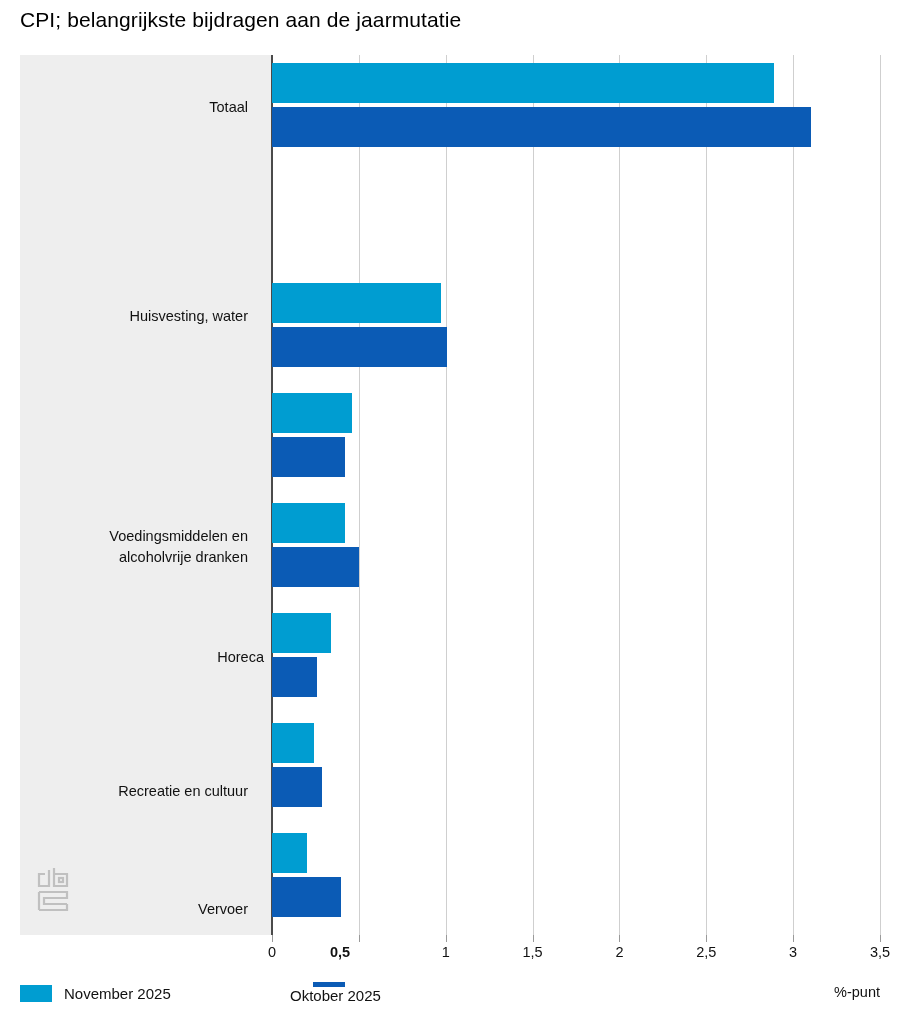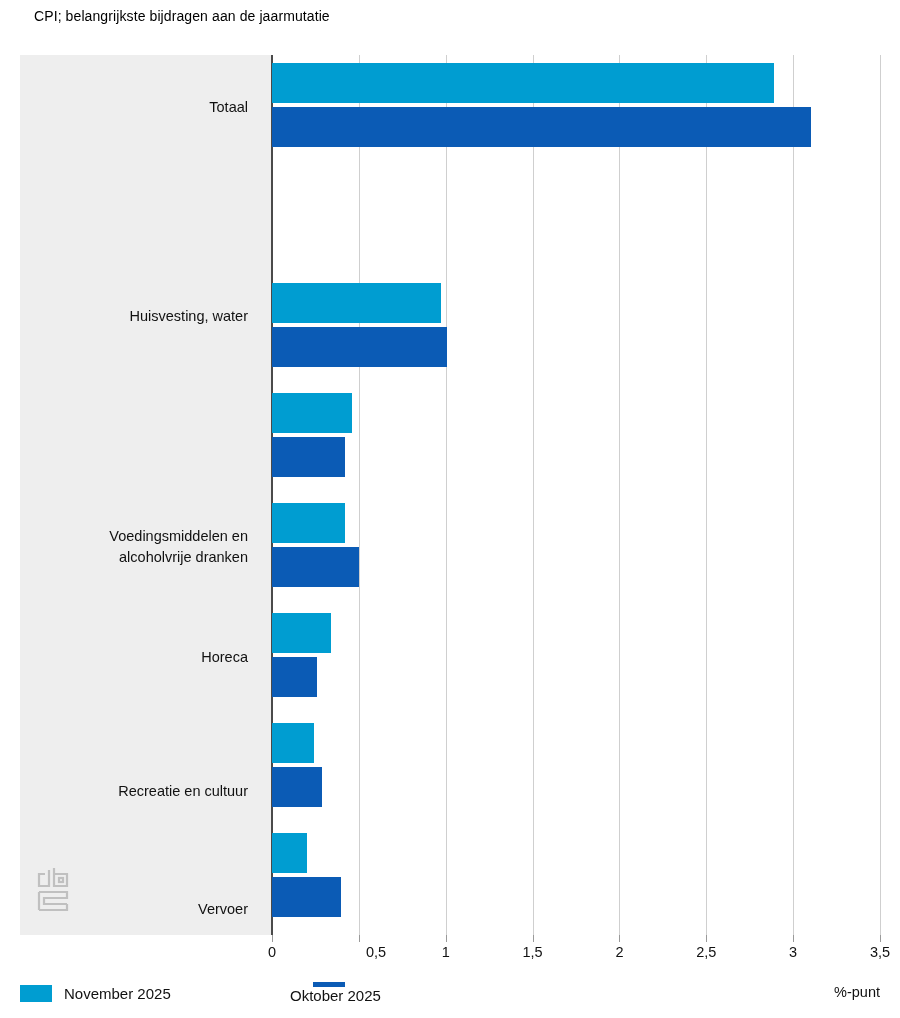--- a/index.html
+++ b/index.html
@@ -19,26 +19,25 @@
     position: relative;
     width: 900px;
     height: 1018px;
   }
 
   
   .chart-title {
     position: absolute;
     left: 20px;
     top: 8px;
-    font-size: 14px;
+    font-size: 21px;
     font-weight: 400;
     letter-spacing: 0.1px;
     color: #000000;
     white-space: nowrap;
-    margin-left: 14px;
   }
 
   
   .plot-frame {
     position: absolute;
     left: 20px;
     top: 55px;
     width: 860px;
     height: 880px;
   }
@@ -224,21 +223,21 @@
         <div class="cat-row" style="top: 448px; height: 88px;">
           <div class="cat-label" style="top: 23px;">
             <div>Voedingsmiddelen en</div>
             <div>alcoholvrije dranken</div>
           </div>
           <div class="bars">
             <div class="bar nov" title="0.42" style="width: 72.96px; background: rgb(0, 157, 209);"></div>
             <div class="bar okt" title="0.5" style="width: 86.8571px; background: rgb(11, 91, 181);"></div>
           </div>
         </div>
-        <div class="cat-row" style="top: 558px; height: 88px;">
+        <div class="cat-row" style="top: 558px; height: 88px; padding-left: 16px;">
           <div class="cat-label" style="top: 33.5px;">
             <div>Horeca</div>
           </div>
           <div class="bars">
             <div class="bar nov" title="0.34" style="width: 59.0629px; background: rgb(0, 157, 209);"></div>
             <div class="bar okt" title="0.26" style="width: 45.1657px; background: rgb(11, 91, 181);"></div>
           </div>
         </div>
         <div class="cat-row" style="top: 668px; height: 88px;">
           <div class="cat-label" style="top: 33.5px; margin-top: 24px;">
@@ -259,21 +258,21 @@
           </div>
         </div>
       </div>
   </div>
 
   <div class="x-axis">
     <div id="ticks">
         <div class="tick-mark" style="left: 252px;"></div>
         <div class="tick-label" style="left: 252px;">0</div>
         <div class="tick-mark" style="left: 338.857px;"></div>
-        <div class="tick-label" style="left: 356px;">0,5</div>
+        <div class="tick-label" style="left: 320px; font-weight: bold;">0,5</div>
         <div class="tick-mark" style="left: 425.714px;"></div>
         <div class="tick-label" style="left: 425.714px;">1</div>
         <div class="tick-mark" style="left: 512.571px;"></div>
         <div class="tick-label" style="left: 512.571px;">1,5</div>
         <div class="tick-mark" style="left: 599.429px;"></div>
         <div class="tick-label" style="left: 599.429px;">2</div>
         <div class="tick-mark" style="left: 686.286px;"></div>
         <div class="tick-label" style="left: 686.286px;">2,5</div>
         <div class="tick-mark" style="left: 773.143px;"></div>
         <div class="tick-label" style="left: 773.143px;">3</div>

